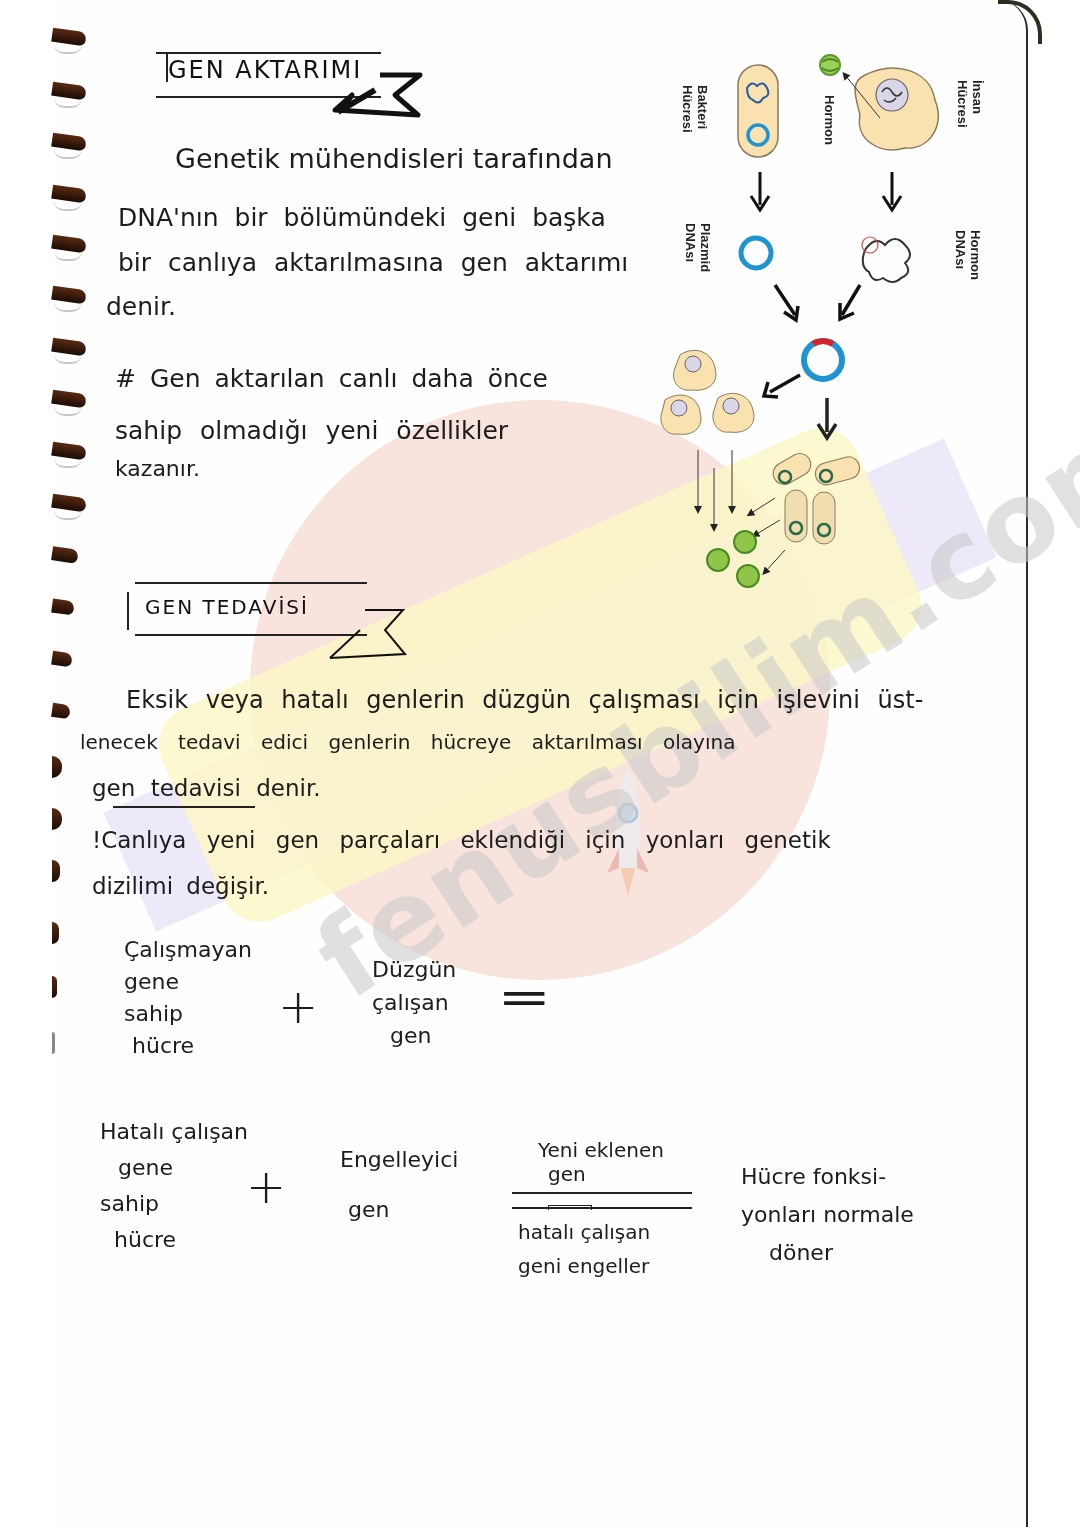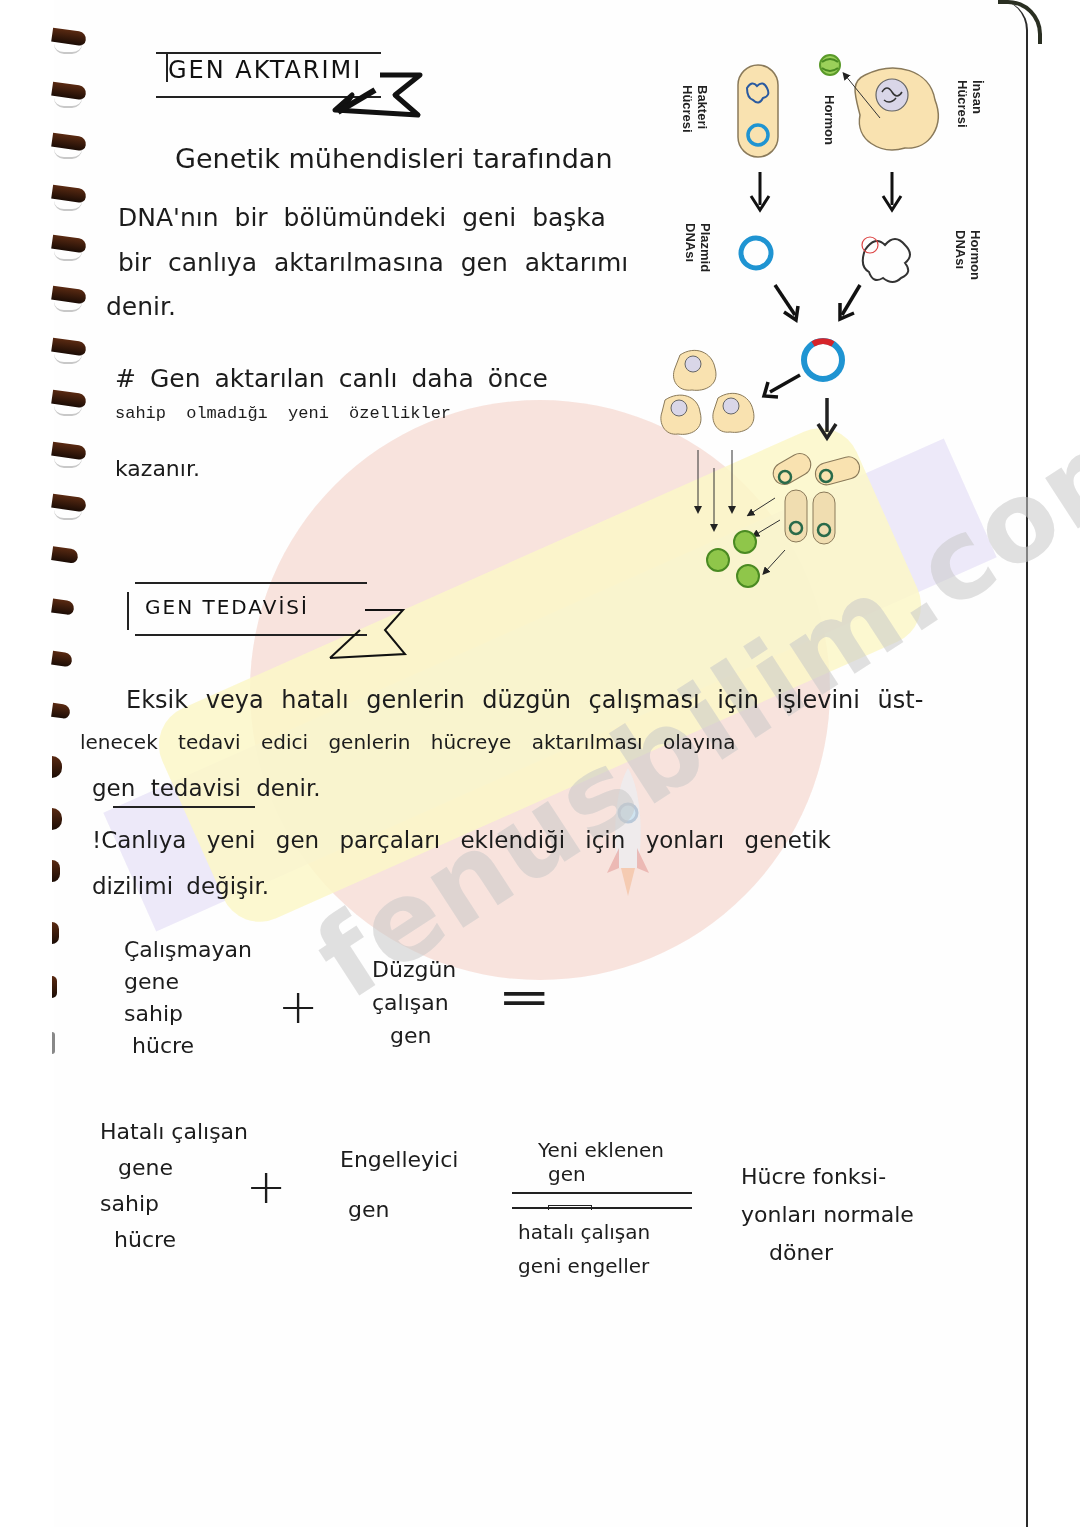--- a/index.html
+++ b/index.html
@@ -142,21 +142,21 @@
     </svg>
     <div class="title-text" style="left:168px;top:56px;">GEN AKTARIMI</div>
   </div>
 
   <div class="hand" style="left:175px;top:143px;font-size:27px;">Genetik mühendisleri tarafından</div>
   <div class="hand" style="left:118px;top:203px;font-size:25px;word-spacing:8px;">DNA'nın bir bölümündeki geni başka</div>
   <div class="hand" style="left:118px;top:248px;font-size:25px;word-spacing:9px;">bir canlıya aktarılmasına gen aktarımı</div>
   <div class="hand" style="left:106px;top:292px;font-size:25px;">denir.</div>
 
   <div class="hand" style="left:115px;top:364px;font-size:25px;word-spacing:6px;"># Gen aktarılan canlı daha önce</div>
-  <div class="hand" style="left:115px;top:404px;font-size:17px;word-spacing:10px;font-family:Liberation Mono, monospace;">sahip olmadığı yeni özellikler</div>
+  <div class="hand" style="left:115px;top:416px;font-size:25px;word-spacing:10px;">sahip olmadığı yeni özellikler</div>
   <div class="hand" style="left:115px;top:456px;font-size:22px;">kazanır.</div>
 </div>
 
 <div class="diagram">
   <svg width="380" height="560" viewBox="0 0 380 560" style="position:absolute;left:0;top:0;">
     <defs>
       <marker id="ah" markerWidth="8" markerHeight="8" refX="4" refY="4" orient="auto">
           <path d="M0 0 L8 4 L0 8Z" fill="#222"></path>
         </marker>
     </defs>

